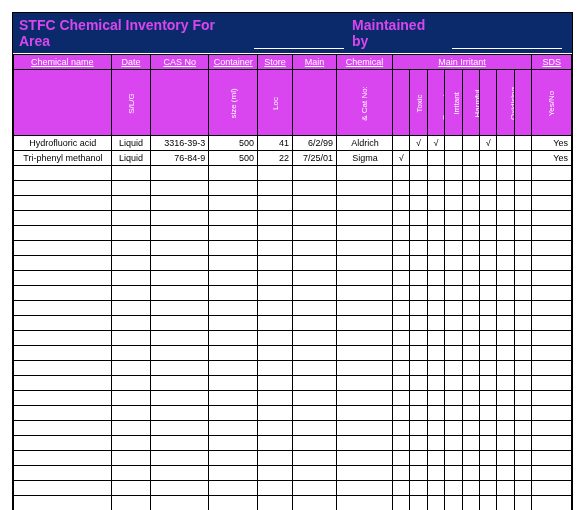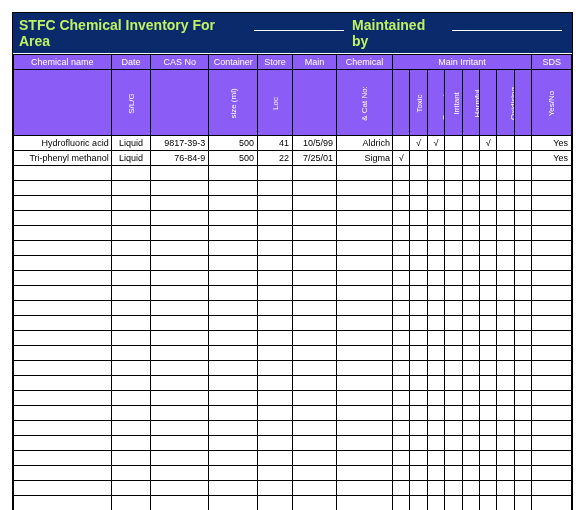--- a/index.html
+++ b/index.html
@@ -10,26 +10,26 @@
     font-family: Arial, sans-serif;
     font-size: 10px;
     width: 585px;
     height: 510px;
   }
   .sheet {
     border: 1px solid #000;
   }
   .title-row {
     background: #0a2a6b;
-    color: #bef264;
+    color: #d946ef;
     font-size: 14px;
     font-weight: bold;
     padding: 4px 6px;
     display: flex;
-    align-items: flex-start;
+    align-items: flex-end;
     gap: 4px;
     border-bottom: 1px solid #fff;
   }
   .title-blank {
     display: inline-block;
     border-bottom: 1px solid #fff;
     min-width: 90px;
     height: 1em;
     margin: 0 4px;
   }
@@ -40,42 +40,43 @@
     table-layout: fixed;
   }
   th, td {
     border: 1px solid #000;
     padding: 2px 2px;
     overflow: hidden;
     white-space: nowrap;
     text-align: center;
   }
   thead th {
-    background: #8b5cf6;
+    background: #d946ef;
     color: #fff;
     font-weight: normal;
     font-size: 9px;
+    text-decoration: underline;
   }
   thead th.vert {
     height: 66px;
     vertical-align: middle;
     padding: 0;
   }
   thead th.vert span {
     display: inline-block;
     transform: rotate(-90deg);
     white-space: nowrap;
     font-size: 8px;
   }
   tbody td {
     background: #fff;
     font-size: 9px;
     height: 15px;
   }
-  tbody td.left { text-align: right; padding-left: 3px;}
+  tbody td.left { text-align: center; padding-left: 3px;}
   tbody td.right { text-align: right; padding-right: 3px;}
   .col-name { width: 84px; }
   .col-state { width: 34px; }
   .col-cas { width: 50px; }
   .col-cont { width: 42px; }
   .col-store { width: 30px; }
   .col-date { width: 38px; }
   .col-supp { width: 48px; }
   .col-haz { width: 15px; }
   .col-sds { width: 34px; }
@@ -137,24 +138,24 @@
         <th class="vert"></th>
         <th class="vert"><span>Oxidising</span></th>
         <th class="vert"><span>Biohazard</span></th>
         <th class="vert"><span>Yes/No</span></th>
       </tr>
     </thead>
     <tbody id="tbody">
         <tr>
           <td class="left">Hydrofluoric acid</td>
           <td>Liquid</td>
-          <td class="right">9817-39-3</td>
+          <td class="right">3316-39-3</td>
           <td class="right">500</td>
           <td class="right">41</td>
-          <td class="right">10/5/99</td>
+          <td class="right">6/2/99</td>
           <td class="left">Aldrich</td>
           <td></td>
           <td>√</td>
           <td>√</td>
           <td></td>
           <td></td>
           <td>√</td>
           <td></td>
           <td></td>
           <td class="right">Yes</td>

